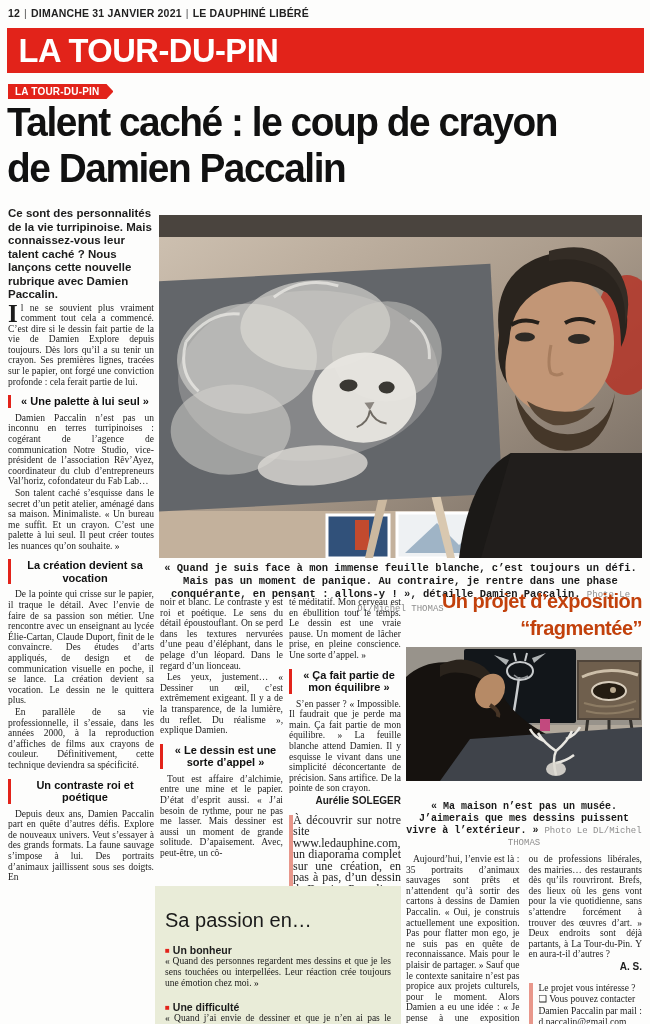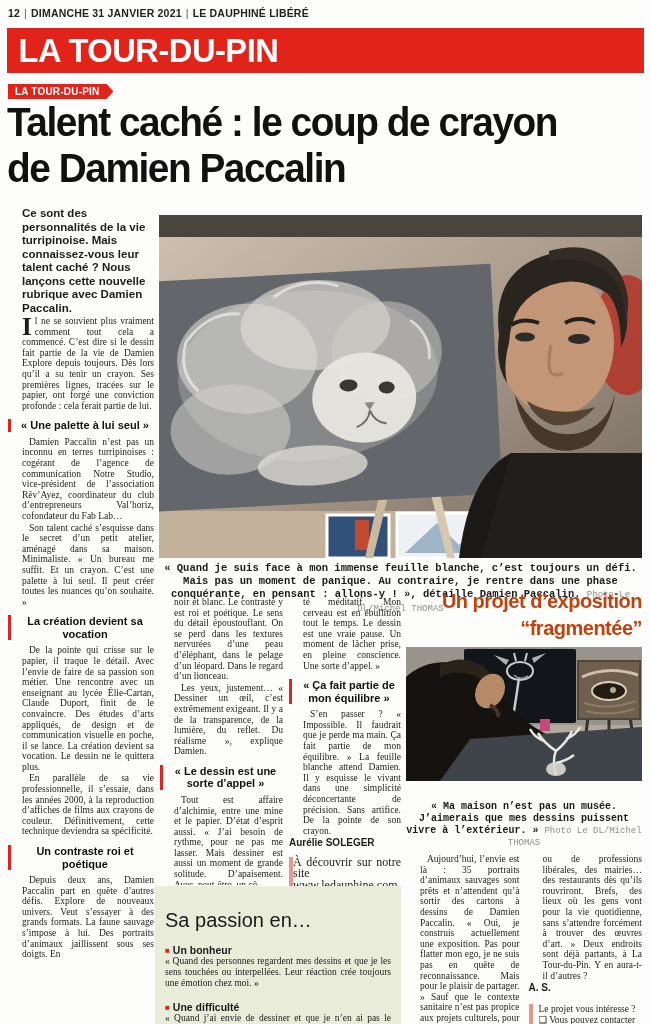--- a/index.html
+++ b/index.html
@@ -21,32 +21,32 @@
   .tag { position:absolute; left:8px; top:84px; background:#e2231a; color:#fff;
          font-family:"Liberation Sans", sans-serif; font-weight:bold; font-size:10px;
          padding:2px 14px 2px 7px; letter-spacing:.2px;
          clip-path:polygon(0 0, calc(100% - 7px) 0, 100% 50%, calc(100% - 7px) 100%, 0 100%); }
   .headline { position:absolute; left:7px; top:99px; width:620px;
          font-family:"Liberation Sans", sans-serif; font-weight:bold; color:#111;
          font-size:40px; line-height:46px; letter-spacing:-1.5px;
          transform:scaleX(.97); transform-origin:left top; }
   
   .body-txt { font-size:9.5px; line-height:10.6px; text-align:justify; hyphens:auto; }
-  .body-txt p { margin-bottom:1px;margin-left:14px; }
+  .body-txt p { margin-bottom:1px; }
   .indent { text-indent:7px; }
   .subhead { font-family:"Liberation Sans", sans-serif; font-weight:bold; font-size:11px;
              line-height:12.5px; color:#111; border-left:3px solid #e2231a;
              padding-left:5px; margin:8px 0 5px 0; text-align:center; }
   .dropcap { float:left; font-family:"Liberation Serif", serif; font-weight:bold;
              font-size:25px; line-height:21px; padding-right:3px; }
   .caption { font-family:Liberation Mono, monospace; font-weight:bold; font-size:10.5px;
              line-height:13px; color:#1a1a1a; text-align:center; }
   .credit { font-weight:normal; color:#8d8d8d; font-size:9px; }
   .byline { font-family:"Liberation Sans", sans-serif; font-weight:bold; font-size:10px;
-            text-align:left; margin-top:2px; }
+            text-align:right; margin-top:2px; }
   
   .left-col { position:absolute; left:8px; top:207px; width:146px; height:817px; overflow:hidden; }
   .standfirst { font-family:"Liberation Sans", sans-serif; font-weight:bold; font-size:11.5px;
                 line-height:13.5px; text-align:left; margin-bottom:7px; }
   .main-photo { position:absolute; left:159px; top:215px; width:483px; height:343px; overflow:hidden; }
   .main-caption { position:absolute; left:159px; top:562px; width:483px; }
   .col-a { position:absolute; left:160px; top:597px; width:123px; height:288px; overflow:hidden; }
   .col-b { position:absolute; left:289px; top:597px; width:112px; }
   .web-box { border-left:4px solid #e8978b; padding-left:0; margin-top:8px;
              font-size:12px; line-height:11.5px; text-align:justify; }

